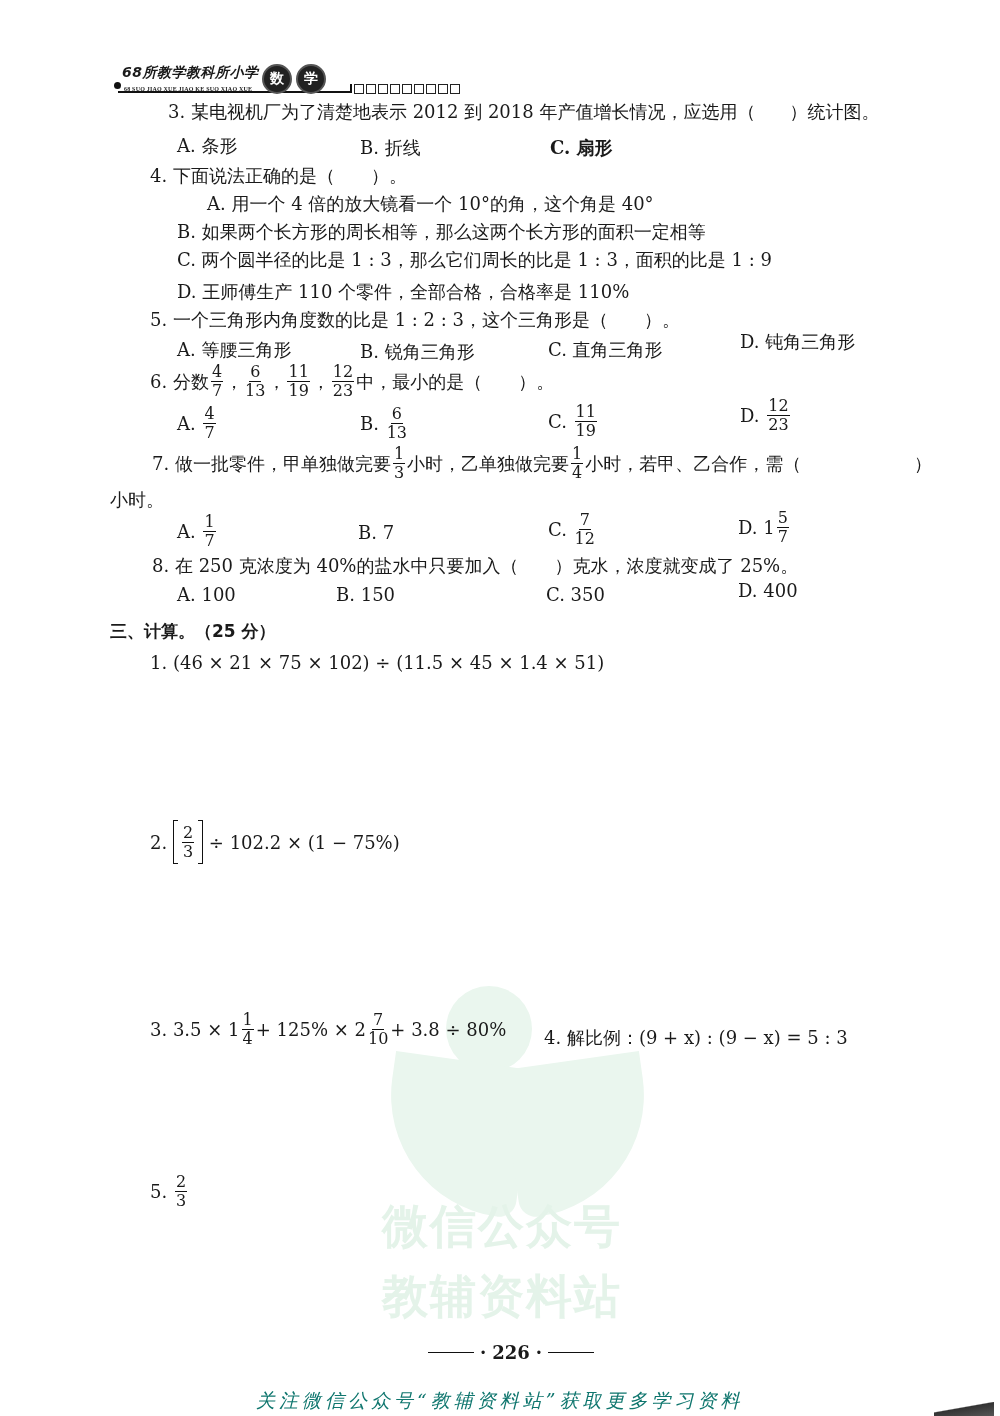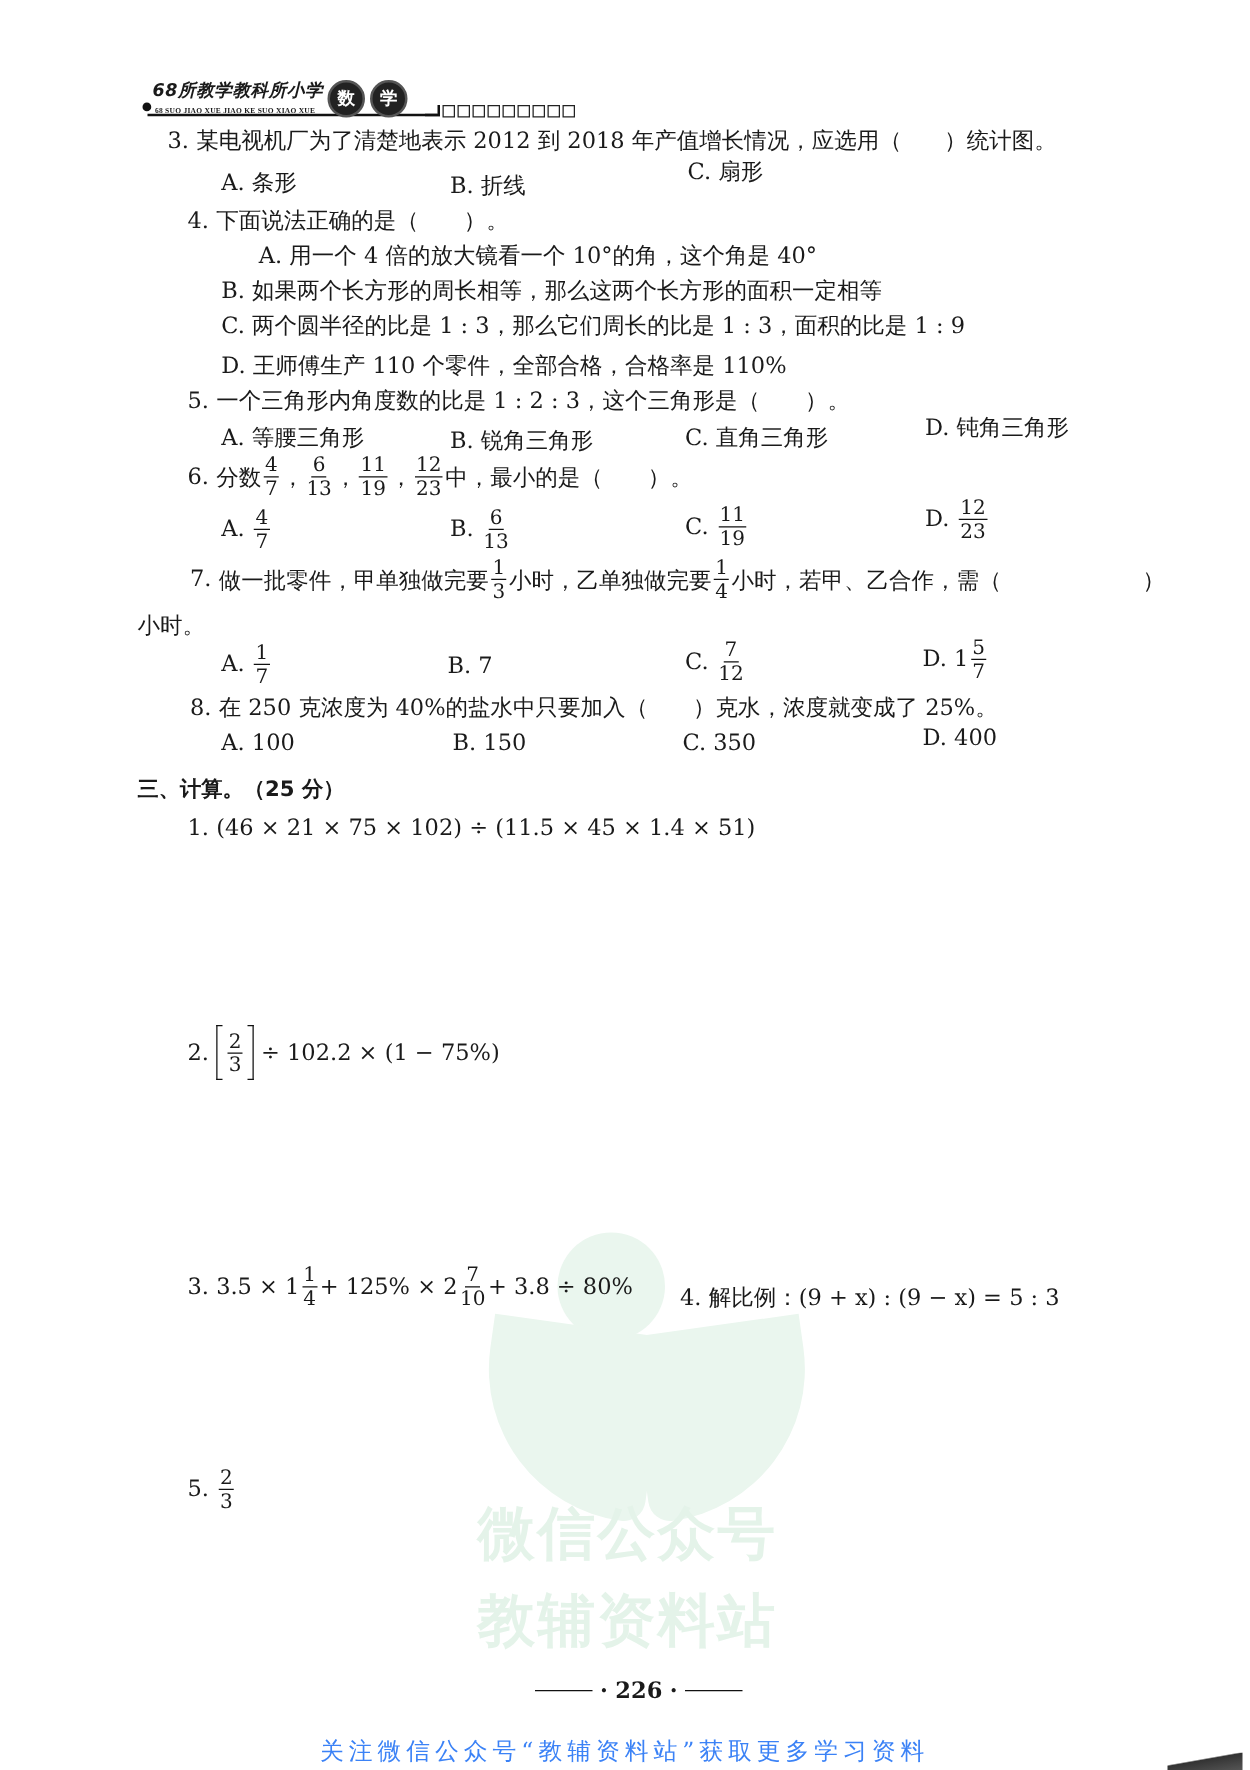--- a/index.html
+++ b/index.html
@@ -32,21 +32,21 @@
   .bracket .br { border-left:none; margin-left:2px; }
 
   
   .wm-head { left:446px; top:986px; width:86px; height:86px; border-radius:50%; background:#eaf6ee; }
   .wm-leaf-l { left:385px; top:1060px; width:140px; height:150px; background:#eaf6ee; border-radius:0 0 20px 140px; transform:rotate(8deg); }
   .wm-leaf-r { left:510px; top:1060px; width:140px; height:150px; background:#eaf6ee; border-radius:0 0 140px 20px; transform:rotate(-8deg); }
   .wm-text { color:#e4f3e9; font-family:"DejaVu Sans", sans-serif; font-weight:bold; font-size:46px; letter-spacing:2px; }
 
   .pagenum { left:428px; top:1342px; font-size:18px; display:flex; align-items:center; gap:6px; font-weight:bold; }
   .pagenum .dash { width:46px; height:1.5px; background:#111; }
-  .footer-note { left:256px; top:1388px; font-size:19px; letter-spacing:4px; font-family:"DejaVu Serif", serif; color:#3b82f6; }
+  .footer-note { left:256px; top:1388px; font-size:19px; letter-spacing:4px; font-style:italic; font-family:"DejaVu Serif", serif; color:#0f766e; }
   .corner-mark { left:934px; top:1402px; width:60px; height:14px; background:linear-gradient(170deg, transparent 40%, #333 45%, #555 100%); }
 </style>
 </head>
 <body>
 
 <div class="abs wm-head"></div>
 <div class="abs wm-leaf-l"></div>
 <div class="abs wm-leaf-r"></div>
 <div class="abs wm-text" style="left:382px;top:1196px;">微信公众号</div>
 <div class="abs wm-text" style="left:382px;top:1266px;">教辅资料站</div>
@@ -63,27 +63,27 @@
   <span class="hdr-box"></span>
   <span class="hdr-box"></span>
   <span class="hdr-box"></span>
   <span class="hdr-box"></span>
   <span class="hdr-box"></span>
   <span class="hdr-box"></span>
   <span class="hdr-box"></span>
   <span class="hdr-box"></span>
 </div>
 
-<div class="abs q" style="left:134px;top:100px;">
+<div class="abs q" style="left:168px;top:100px;">
   <span>3.</span>
   <span>某电视机厂为了清楚地表示 2012 到 2018 年产值增长情况，应选用（</span><span style="display:inline-block;width:34px;"></span><span>）统计图。</span>
 </div>
 <div class="abs opt" style="left:177px;top:134px;"><span>A.</span> <span>条形</span></div>
 <div class="abs opt" style="left:360px;top:136px;"><span>B.</span> <span>折线</span></div>
-<div class="abs opt" style="left:550px;top:125px;"><span>C.</span> <span>扇形</span></div>
+<div class="abs opt" style="left:550px;top:136px;font-weight:bold;"><span>C.</span> <span>扇形</span></div>
 
 <div class="abs q" style="left:150px;top:164px;">
   <span>4.</span> <span>下面说法正确的是（　　）。</span>
 </div>
 <div class="abs opt" style="left:177px;top:192px;margin-left:30px;"><span>A.</span> <span>用一个 4 倍的放大镜看一个 10°的角，这个角是 40°</span></div>
 <div class="abs opt" style="left:177px;top:220px;"><span>B.</span> <span>如果两个长方形的周长相等，那么这两个长方形的面积一定相等</span></div>
 <div class="abs opt" style="left:177px;top:248px;"><span>C.</span> <span>两个圆半径的比是 1 : 3，那么它们周长的比是 1 : 3，面积的比是 1 : 9</span></div>
 <div class="abs opt" style="left:177px;top:280px;"><span>D.</span> <span>王师傅生产 110 个零件，全部合格，合格率是 110%</span></div>
 
 <div class="abs q" style="left:150px;top:308px;">
@@ -158,21 +158,21 @@
     </span></div>
 <div class="abs opt" style="left:738px;top:510px;display:flex;align-items:center;"><span>D.</span>&nbsp;<span>1</span><span class="frac">
       <span class="n">5</span>
       <span class="d">7</span>
     </span></div>
 
 <div class="abs q" style="left:152px;top:554px;">
   <span>8.</span> <span>在 250 克浓度为 40%的盐水中只要加入（　　）克水，浓度就变成了 25%。</span>
 </div>
 <div class="abs opt" style="left:177px;top:584px;"><span>A.</span> <span>100</span></div>
-<div class="abs opt" style="left:362px;top:584px;text-align:right;"><span>B.</span> <span>150</span></div>
+<div class="abs opt" style="left:336px;top:584px;text-align:right;"><span>B.</span> <span>150</span></div>
 <div class="abs opt" style="left:546px;top:584px;text-align:right;"><span>C.</span> <span>350</span></div>
 <div class="abs opt" style="left:738px;top:580px;"><span>D.</span> <span>400</span></div>
 
 <div class="abs sect" style="left:110px;top:620px;">三、计算。（25 分）</div>
 
 <div class="abs q" style="left:150px;top:652px;">
   <span>1.</span> <span>(46 × 21 × 75 × 102) ÷ (11.5 × 45 × 1.4 × 51)</span>
 </div>
 
 <div class="abs q" style="left:150px;top:820px;display:flex;align-items:center;">

